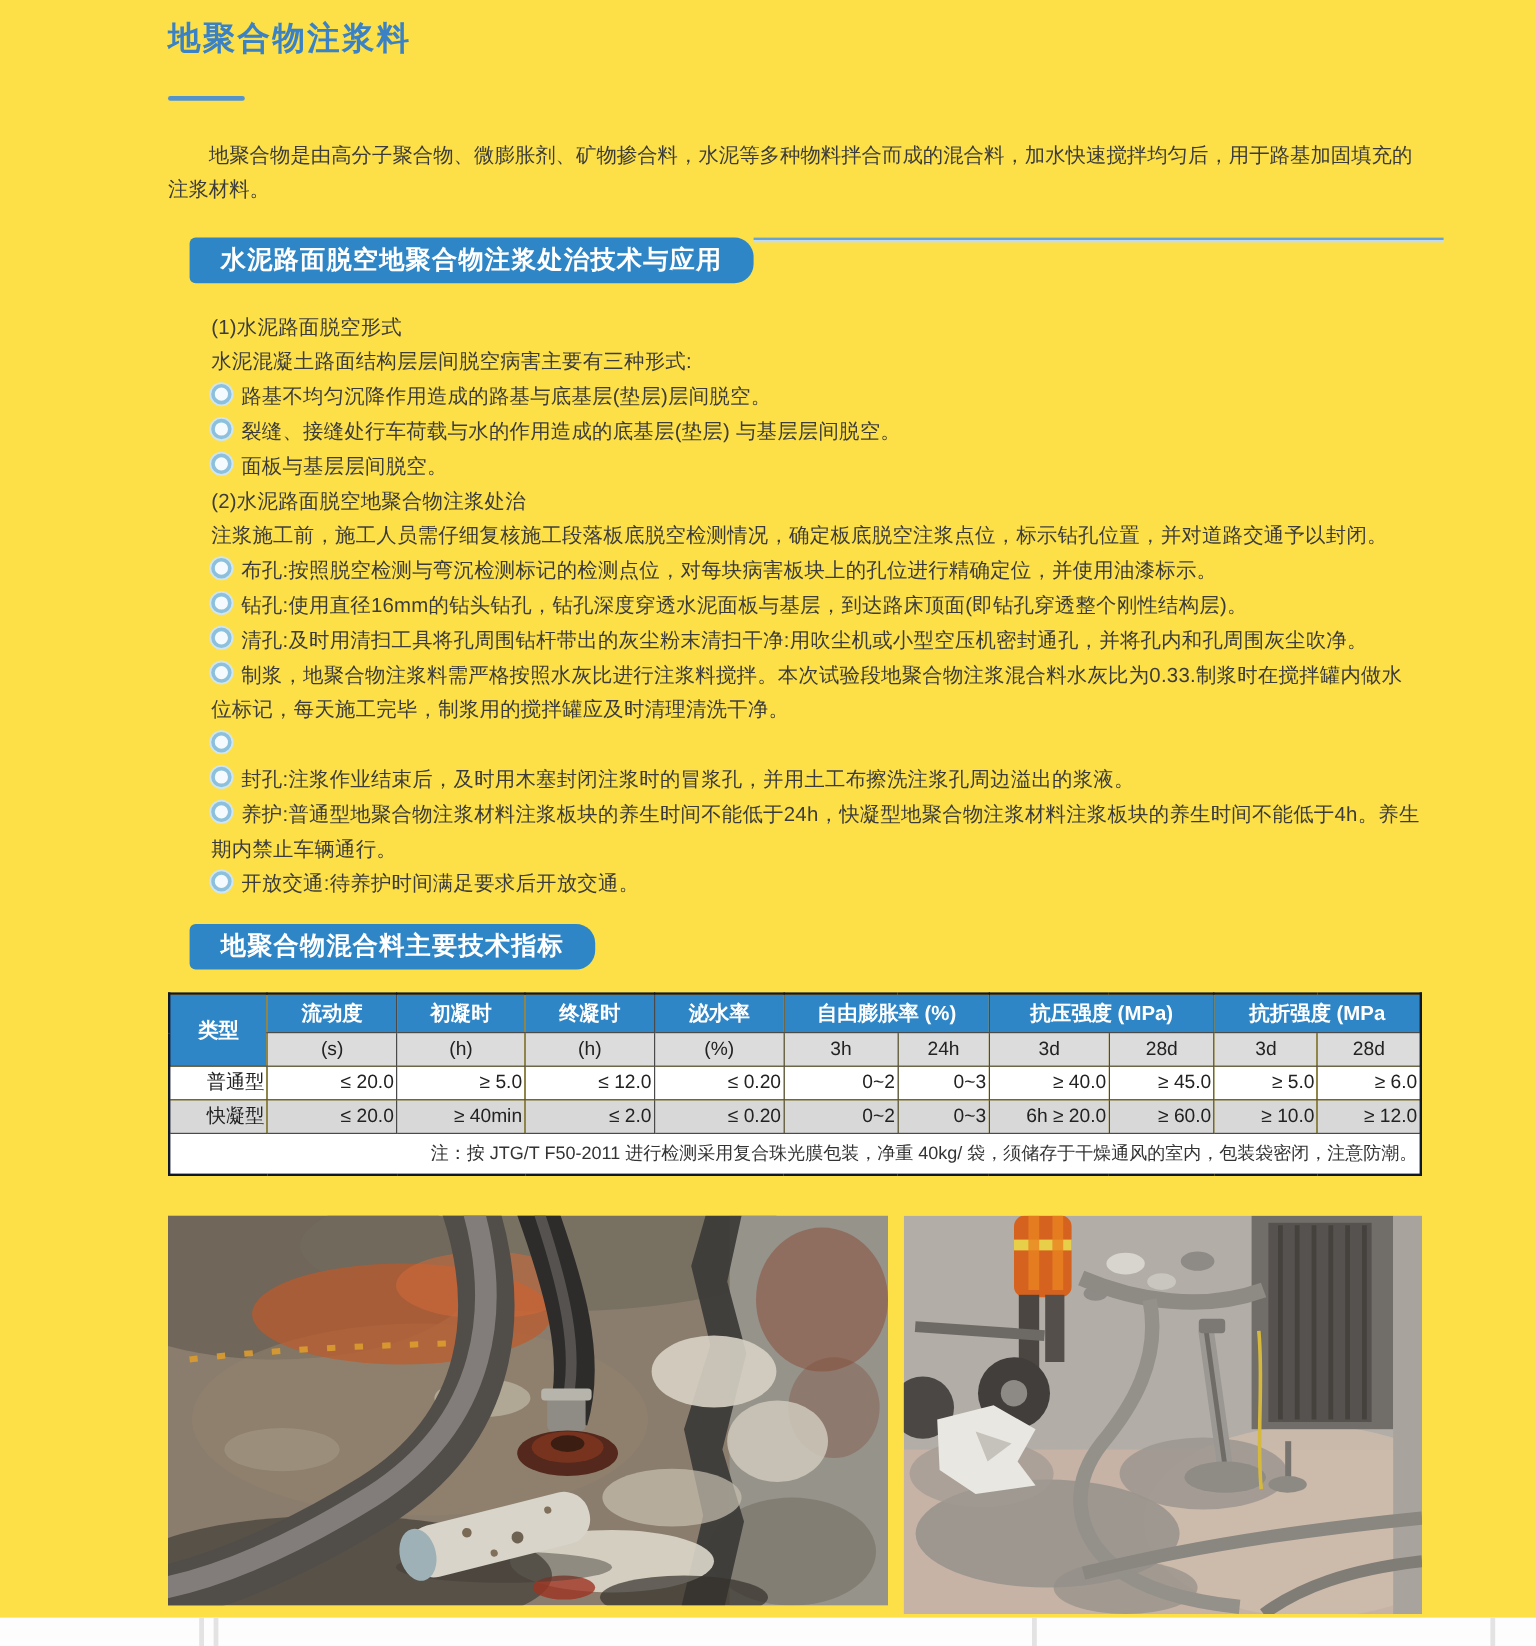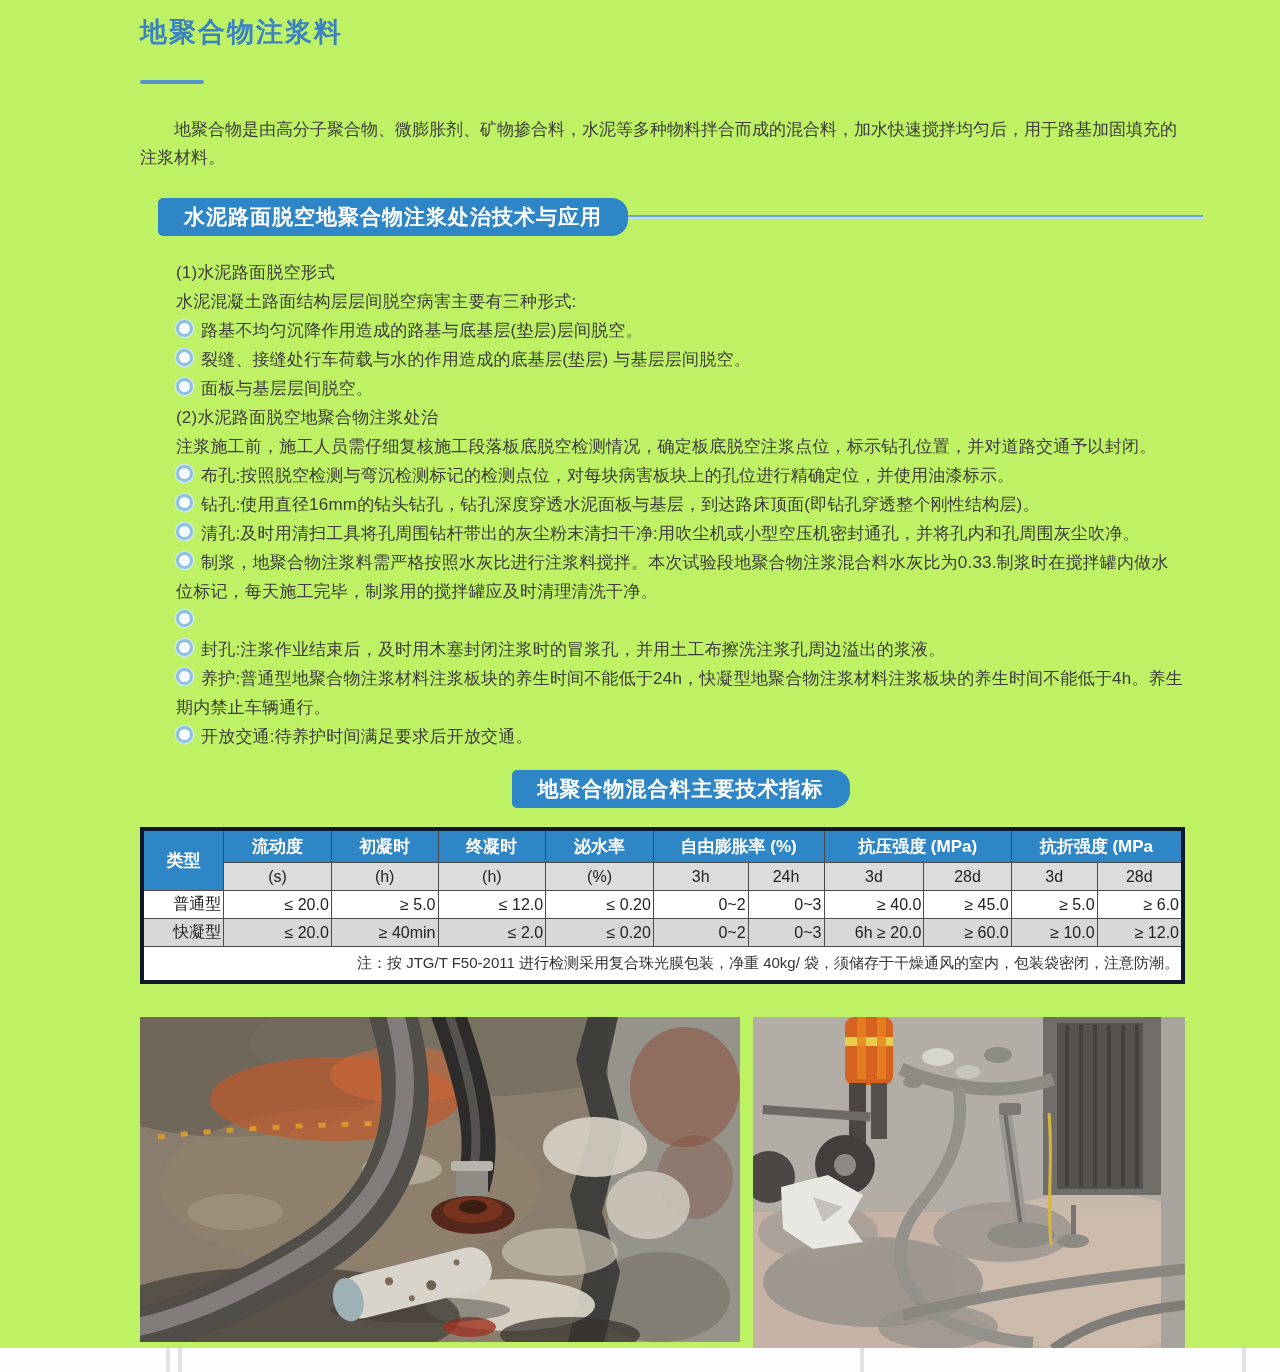--- a/index.html
+++ b/index.html
@@ -1,46 +1,46 @@
 <!DOCTYPE html>
 <html><head>
 <meta charset="utf-8">
 <style>
   html,body { margin:0; padding:0; background:#ffffff; }
   .page {
-    position:relative; width:1280px; height:1372px; background:#bef264;
+    position:relative; width:1280px; height:1372px; background:#fde047;
     font-family:"Liberation Sans","DejaVu Sans",sans-serif; overflow:hidden;
   }
   .content { position:absolute; left:140px; top:0; width:1045px; }
 
   .title { margin:14px 0 0 0; font-size:27px; font-weight:700; color:#3b82c4; letter-spacing:2px; }
   .title-underline { width:64px; height:4px; background:#5593cb; border-radius:2px; margin-top:30px; }
 
   .intro { margin:32px 0 0 0; font-size:17px; line-height:28px; color:#3c3c3c; text-indent:2em; }
 
-  .banner { display:flex; align-items:center; width:1045px; margin-top:26px;padding-left:18px; }
+  .banner { display:flex; align-items:flex-start; width:1045px; margin-top:26px;padding-left:18px; }
   .banner.banner2 { margin-top:19px;flex-direction:column; }
   .banner-pill {
     background:#2e86c7; color:#ffffff; font-size:21px; font-weight:700;
     height:38px; line-height:38px; padding:0 26px; letter-spacing:1px;
     border-radius:5px 16px 16px 5px; white-space:nowrap;
   }
   .banner-line { flex:1 1 auto; height:4px;
     background:linear-gradient(180deg,#6ba3cf 0%,#6ba3cf 50%,#c2dbee 50%,#c2dbee 100%); }
 
   .body-text { margin-top:22px;margin-left:36px; }
   .para { font-size:17px; line-height:29px; color:#3c3c3c; letter-spacing:0.2px; }
   .ring {
     display:inline-block; width:11px; height:11px; border-radius:50%;
     border:3px solid #8cc0dc; box-shadow:0 0 0 1.5px #cfe5f2; background:#f4fafd;
     margin-right:8px; vertical-align:-1px;
   }
 
   table.spec-table { border-collapse:collapse; width:1045px; margin-top:15px;
-    border:4px solid #0f172a; table-layout:fixed; }
+    border:2px solid #0f172a; table-layout:fixed; }
   .spec-table th, .spec-table td { border:1px solid #4a4a4a; text-align:center; padding:0 2px;
     overflow:hidden; white-space:nowrap; }
   .spec-table th.h-blue { background:#2e86c7; color:#ffffff; font-weight:700; font-size:17px; height:31px; }
   .spec-table th.corner { font-size:17px; }
   .spec-table th.h-sub { background:#dcdcdc; color:#222222; font-weight:400; font-size:16px; height:27px; }
   .spec-table td { font-size:16px; color:#222222; height:27px; background:#ffffff;text-align:right; }
   .spec-table tr.alt td { background:#d8d8d8; }
   .spec-table td.note-cell { height:33px; font-size:15px; color:#333333; background:#ffffff; }
 
   .photos { position:relative; margin-top:33px; display:flex; gap:13px; align-items:flex-start; }

